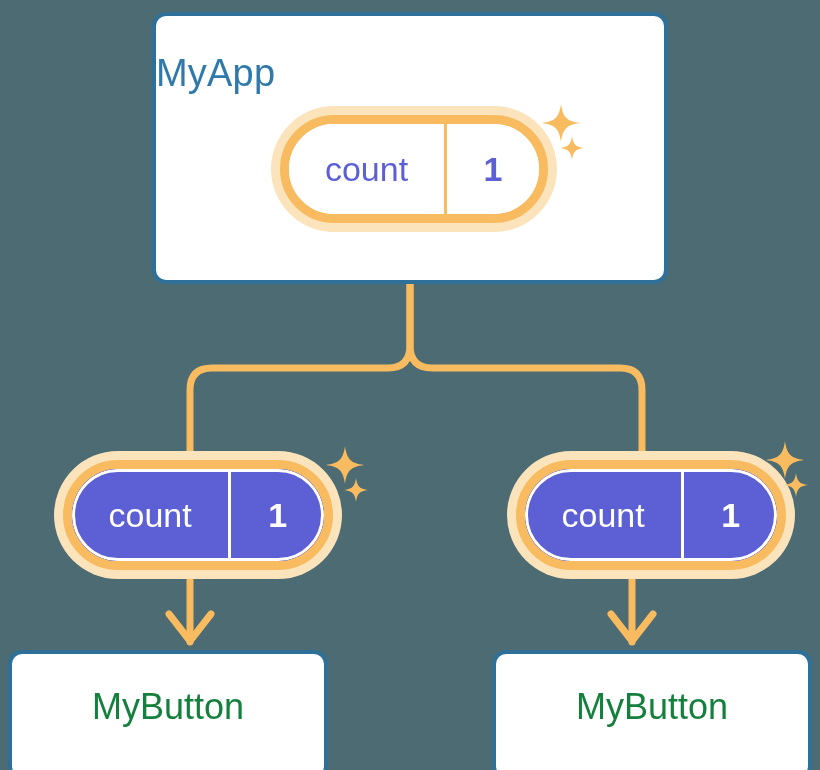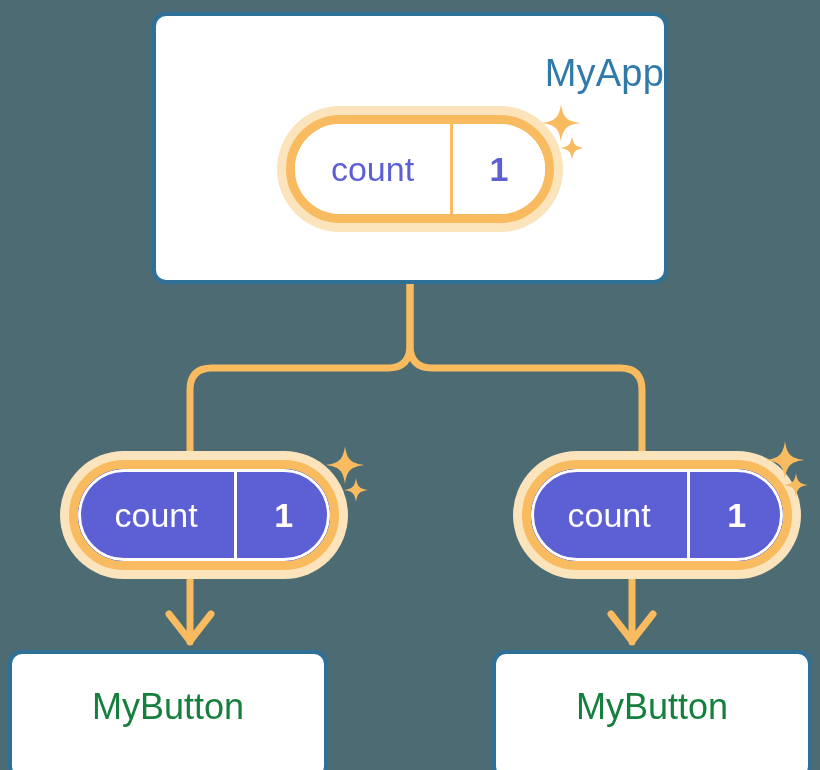--- a/index.html
+++ b/index.html
@@ -44,21 +44,21 @@
     left: 152px;
     top: 12px;
     width: 516px;
     height: 272px;
   }
   .app-title {
     position: absolute;
     left: 0;
     right: 0;
     top: 36px;
-    text-align: right;
+    text-align: left;
     color: #2f7aab;
     font-size: 38px;
     font-weight: 400;
     letter-spacing: 0.2px;
   }
 
   
   .btn-card {
     height: 130px;
   }
@@ -74,21 +74,21 @@
     font-size: 36px;
     font-weight: 400;
   }
 
   
   .pill-wrap {
     position: absolute;
   }
   .pill {
     position: absolute;
-    left: 14px;
+    left: 8px;
     top: 0;
     width: 100%;
     height: 100%;
     box-sizing: border-box;
     border-radius: 999px;
     
     border: 9px solid #f8bb5f;
     box-shadow: 0 0 0 9px #fbe3bb;
     display: flex;
     align-items: stretch;

